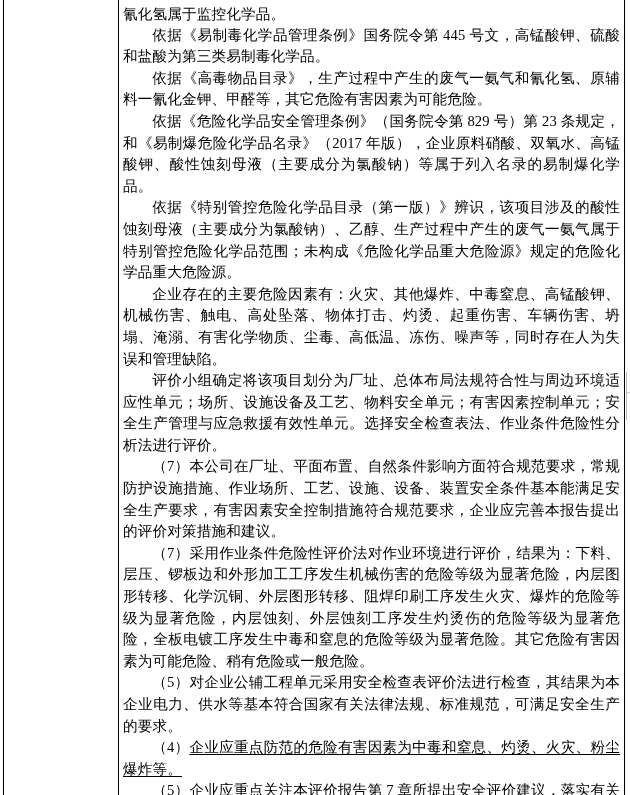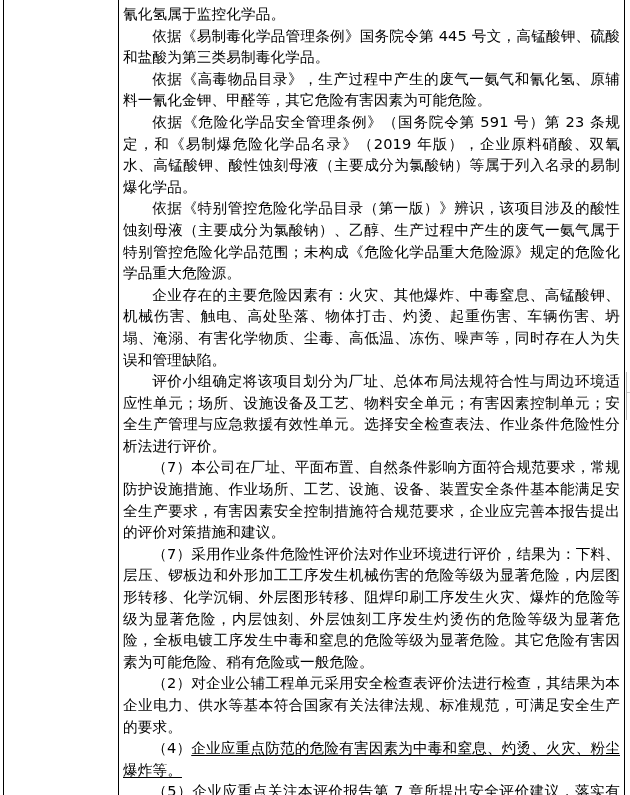--- a/index.html
+++ b/index.html
@@ -40,20 +40,21 @@
     .para {
       margin: 0;
       font-size: 14.6px;
       line-height: 21.6px;
       letter-spacing: 0.15px;
       text-align: justify;
       word-break: break-all;
     }
     .indent {
       text-indent: 2em;
+      font-family: Liberation Serif, serif;
     }
     .underline {
       text-decoration: underline;
       text-underline-offset: 2px;
     }
     .edge-mark {
       position: absolute;
       left: 627px;
       top: 392px;
       width: 3px;
@@ -73,27 +74,27 @@
 <body>
 
 <table class="doc-table">
   <tbody>
       <tr>
     <td class="left-cell"></td>
     <td class="right-cell">
       <p class="para">氰化氢属于监控化学品。</p>
       <p class="para indent">依据《易制毒化学品管理条例》国务院令第 445 号文，高锰酸钾、硫酸和盐酸为第三类易制毒化学品。</p>
       <p class="para indent">依据《高毒物品目录》，生产过程中产生的废气一氨气和氰化氢、原辅料一氰化金钾、甲醛等，其它危险有害因素为可能危险。</p>
-      <p class="para indent">依据《危险化学品安全管理条例》（国务院令第 591 号）第 23 条规定，和《易制爆危险化学品名录》（2019 年版），企业原料硝酸、双氧水、高锰酸钾、酸性蚀刻母液（主要成分为氯酸钠）等属于列入名录的易制爆化学品。</p>
+      <p class="para indent">依据《危险化学品安全管理条例》（国务院令第 829 号）第 23 条规定，和《易制爆危险化学品名录》（2017 年版），企业原料硝酸、双氧水、高锰酸钾、酸性蚀刻母液（主要成分为氯酸钠）等属于列入名录的易制爆化学品。</p>
       <p class="para indent">依据《特别管控危险化学品目录（第一版）》辨识，该项目涉及的酸性蚀刻母液（主要成分为氯酸钠）、乙醇、生产过程中产生的废气一氨气属于特别管控危险化学品范围；未构成《危险化学品重大危险源》规定的危险化学品重大危险源。</p>
       <p class="para indent">企业存在的主要危险因素有：火灾、其他爆炸、中毒窒息、高锰酸钾、机械伤害、触电、高处坠落、物体打击、灼烫、起重伤害、车辆伤害、坍塌、淹溺、有害化学物质、尘毒、高低温、冻伤、噪声等，同时存在人为失误和管理缺陷。</p>
       <p class="para indent">评价小组确定将该项目划分为厂址、总体布局法规符合性与周边环境适应性单元；场所、设施设备及工艺、物料安全单元；有害因素控制单元；安全生产管理与应急救援有效性单元。选择安全检查表法、作业条件危险性分析法进行评价。</p>
       <p class="para indent">（7）本公司在厂址、平面布置、自然条件影响方面符合规范要求，常规防护设施措施、作业场所、工艺、设施、设备、装置安全条件基本能满足安全生产要求，有害因素安全控制措施符合规范要求，企业应完善本报告提出的评价对策措施和建议。</p>
       <p class="para indent">（7）采用作业条件危险性评价法对作业环境进行评价，结果为：下料、层压、锣板边和外形加工工序发生机械伤害的危险等级为显著危险，内层图形转移、化学沉铜、外层图形转移、阻焊印刷工序发生火灾、爆炸的危险等级为显著危险，内层蚀刻、外层蚀刻工序发生灼烫伤的危险等级为显著危险，全板电镀工序发生中毒和窒息的危险等级为显著危险。其它危险有害因素为可能危险、稍有危险或一般危险。</p>
-      <p class="para indent">（2）对企业公辅工程单元采用安全检查表评价法进行检查，其结果为本企业电力、供水等基本符合国家有关法律法规、标准规范，可满足安全生产的要求。</p>
+      <p class="para indent">（5）对企业公辅工程单元采用安全检查表评价法进行检查，其结果为本企业电力、供水等基本符合国家有关法律法规、标准规范，可满足安全生产的要求。</p>
       <p class="para indent"><span>（4）</span><span class="underline">企业应重点防范的危险有害因素为中毒和窒息、灼烫、火灾、粉尘爆炸等。</span></p>
       <p class="para indent">（5）企业应重点关注本评价报告第 7 章所提出安全评价建议，落实有关隐患整改，制定规划，不断完善安全装置，改进安全生产管理绩效。</p>
 
     </td>
   </tr>
 </tbody>
   </table>
 
 <div class="edge-mark2"></div>
 <div class="edge-mark"></div>

